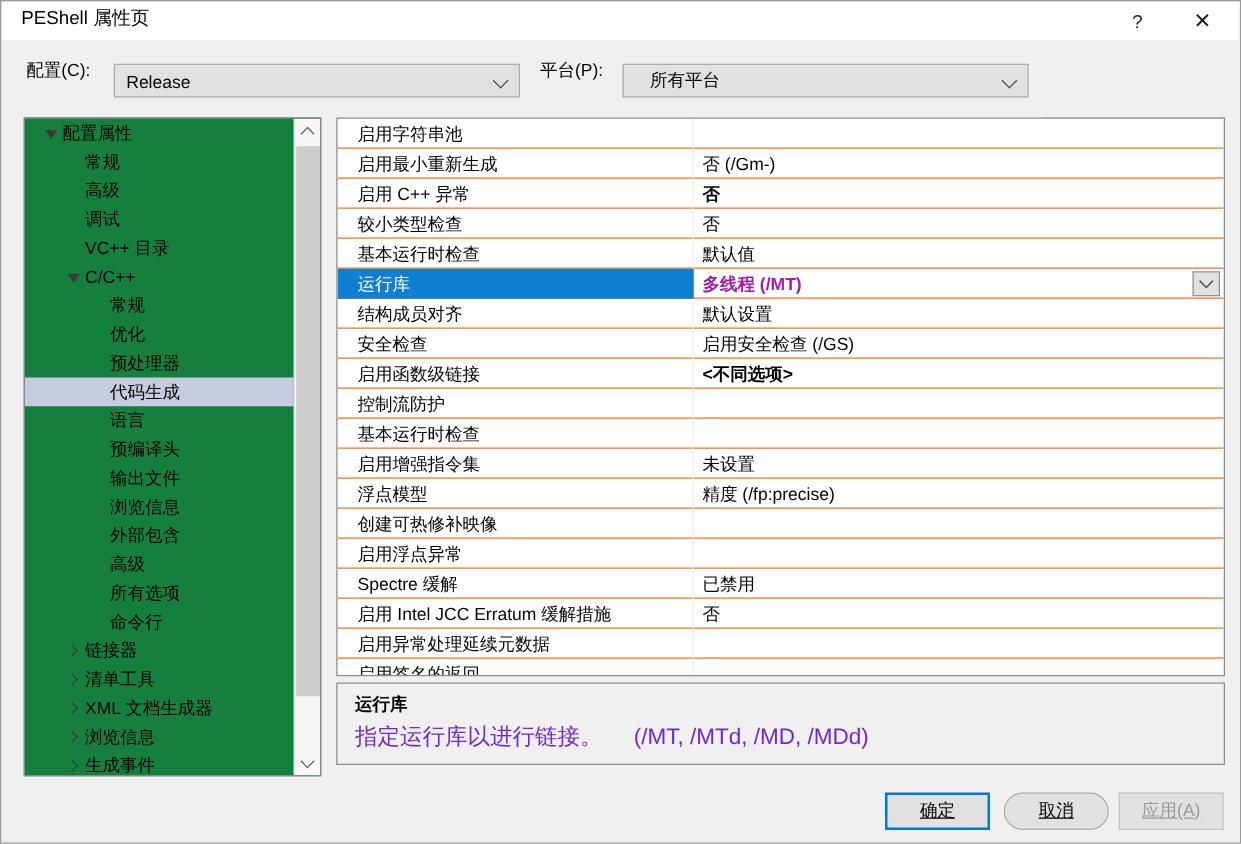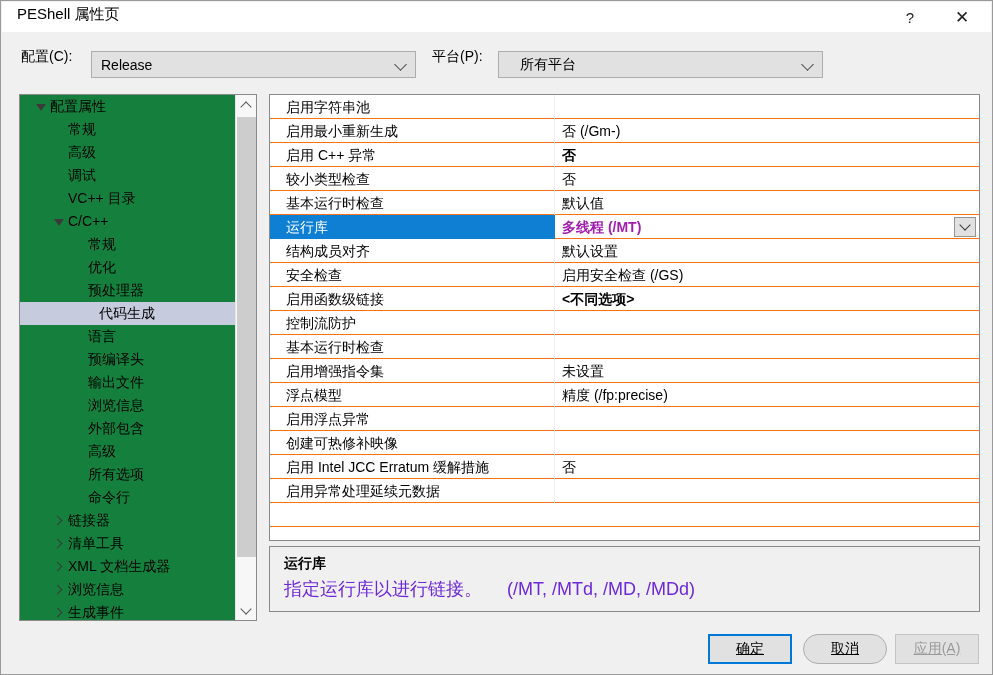--- a/index.html
+++ b/index.html
@@ -93,21 +93,21 @@
   }
   .tree-item {
     position: relative; height: 23px; line-height: 23px;
     font-size: 14px; white-space: nowrap; color: #000;
     padding-left: 0;
   }
   .tree-item .tree-label { position: relative; }
   .tree-item.depth0 .tree-label { padding-left: 30px; }
   .tree-item.depth1 .tree-label { padding-left: 48px; }
   .tree-item.depth2 .tree-label { padding-left: 68px; }
-  .tree-item.selected { background: #c6cbdd; padding-left: 11px; }
+  .tree-item.selected { background: #c6cbdd; }
   .tri {
     position: absolute; top: 8px; width: 0; height: 0;
   }
   .tri.expanded {
     border-left: 5px solid transparent;
     border-right: 5px solid transparent;
     border-top: 7px solid #3a3a3a;
     top: 9px;
   }
   .tri.collapsed {
@@ -341,36 +341,41 @@
       </div>
       <div class="grid-row">
         <div class="gname">启用增强指令集</div>
         <div class="gval">未设置</div>
       </div>
       <div class="grid-row">
         <div class="gname">浮点模型</div>
         <div class="gval">精度 (/fp:precise)</div>
       </div>
       <div class="grid-row">
+        <div class="gname">创建可热修补映像</div>
+        <div class="gval"></div>
+      </div>
+      <div class="grid-row">
         <div class="gname">启用浮点异常</div>
         <div class="gval"></div>
       </div>
       <div class="grid-row">
-        <div class="gname">创建可热修补映像</div>
-        <div class="gval"></div>
+        <div class="gname">Spectre 缓解</div>
+        <div class="gval">已禁用</div>
       </div>
       <div class="grid-row">
         <div class="gname">启用 Intel JCC Erratum 缓解措施</div>
         <div class="gval">否</div>
       </div>
       <div class="grid-row">
         <div class="gname">启用异常处理延续元数据</div>
         <div class="gval"></div>
       </div>
       <div class="grid-row">
+        <div class="gname">启用签名的返回</div>
         <div class="gval"></div>
       </div>
     </div>
 
   <div id="desc-panel">
     <div id="desc-title">运行库</div>
     <div id="desc-body">指定运行库以进行链接。     (/MT, /MTd, /MD, /MDd)</div>
   </div>
 
   <div class="footer-btn" id="ok-button">确定</div>

